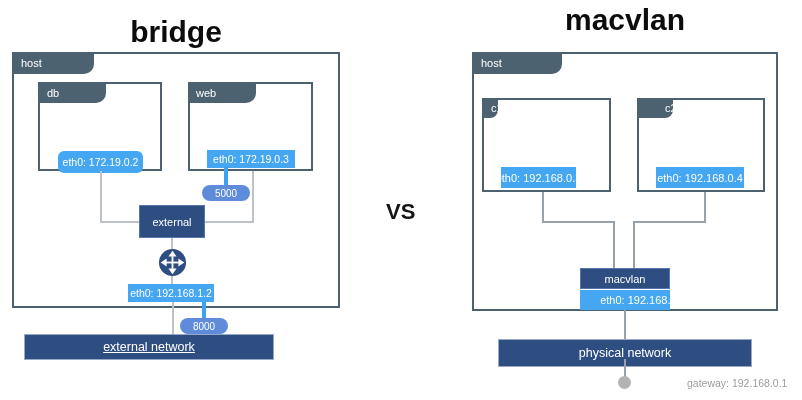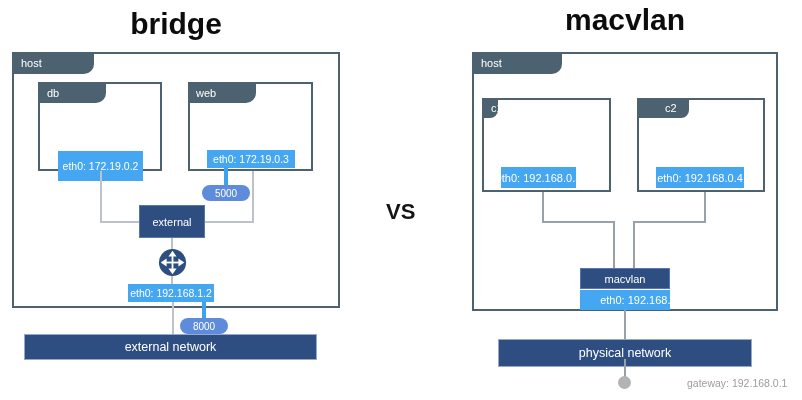--- a/index.html
+++ b/index.html
@@ -41,34 +41,34 @@
   .lineR{background:#98a1a8;}
   .blue-stub{background:#3fa2ef;}
   .gateway-dot{background:#b3b3b3;border-radius:50%;}
   .gateway-text{color:#9d9d9d;font-size:10.5px;display:flex;align-items:center;margin-left:47px;}
 </style>
 </head>
 <body>
 
 <div class="canvas">
 
-  <div class="abs big-title" style="left:12px;top:4px;width:328px;">bridge</div>
+  <div class="abs big-title" style="left:12px;top:12px;width:328px;">bridge</div>
   <div class="abs vs-label" style="left:386px;top:199px;">VS</div>
   <div class="abs big-title" style="left:472px;top:0px;width:306px;">macvlan</div>
 
   <div class="abs host-box" style="left:12px;top:52px;width:328px;height:256px;"></div>
   <div class="abs tab" style="left:12px;top:52px;width:82px;height:22px;">
     <span>host</span>
   </div>
 
   <div class="abs cont-box" style="left:38px;top:82px;width:124px;height:89px;"></div>
   <div class="abs tab" style="left:38px;top:82px;width:68px;height:21px;">
     <span>db</span>
   </div>
-  <div class="abs eth-label" style="left:58px;top:151px;width:85px;height:30px;">eth0: 172.19.0.2</div>
+  <div class="abs eth-label" style="left:58px;top:151px;width:85px;height:22px;border-radius:6px;">eth0: 172.19.0.2</div>
 
   <div class="abs cont-box" style="left:188px;top:82px;width:125px;height:89px;"></div>
   <div class="abs tab" style="left:188px;top:82px;width:68px;height:21px;padding-left:8px;">
     <span>web</span>
   </div>
   <div class="abs eth-label" style="left:207px;top:150px;width:88px;height:18px;">eth0: 172.19.0.3</div>
 
   <div class="abs lineL" style="left:100px;top:171px;width:2px;height:52px;"></div>
   <div class="abs lineL" style="left:100px;top:221px;width:39px;height:2px;"></div>
   <div class="abs lineL" style="left:252px;top:171px;width:2px;height:52px;"></div>
@@ -89,35 +89,35 @@
     <polygon points="3,16 9.5,11.5 9.5,20.5" fill="#ffffff"></polygon>
     <polygon points="29,16 22.5,11.5 22.5,20.5" fill="#ffffff"></polygon>
   </svg>
 
   <div class="abs eth-label" style="left:128px;top:284px;width:86px;height:18px;">eth0: 192.168.1.2</div>
 
   <div class="abs lineL" style="left:172px;top:302px;width:2px;height:32px;"></div>
   <div class="abs blue-stub" style="left:202px;top:302px;width:4px;height:18px;"></div>
   <div class="abs pill" style="left:180px;top:318px;width:48px;height:16px;">8000</div>
 
-  <div class="abs navy-bar" style="left:24px;top:334px;width:293px;height:26px;">external network</div>
+  <div class="abs navy-bar" style="left:24px;top:334px;width:250px;height:26px;text-decoration:underline;">external network</div>
 
   <div class="abs host-box" style="left:472px;top:52px;width:306px;height:259px;"></div>
   <div class="abs tab" style="left:472px;top:52px;width:90px;height:22px;">
     <span>host</span>
   </div>
 
   <div class="abs cont-box" style="left:482px;top:98px;width:129px;height:94px;"></div>
   <div class="abs tab" style="left:482px;top:98px;width:16px;height:20px;border-radius:1px 1px 8px 1px;">
     <span>c1</span>
   </div>
   <div class="abs eth-label" style="left:501px;top:167px;width:75px;height:21px;font-size:11px;">eth0: 192.168.0.3</div>
 
   <div class="abs cont-box" style="left:637px;top:98px;width:128px;height:94px;"></div>
-  <div class="abs tab" style="left:637px;top:98px;width:52px;height:20px;border-radius:1px 1px 8px 1px;padding-left:28px;">
+  <div class="abs tab" style="left:637px;top:98px;width:36px;height:20px;border-radius:1px 1px 8px 1px;padding-left:28px;">
     <span>c2</span>
   </div>
   <div class="abs eth-label" style="left:656px;top:167px;width:88px;height:21px;font-size:11px;">eth0: 192.168.0.4</div>
 
   <div class="abs lineR" style="left:542px;top:192px;width:2px;height:31px;"></div>
   <div class="abs lineR" style="left:542px;top:221px;width:73px;height:2px;"></div>
   <div class="abs lineR" style="left:613px;top:221px;width:2px;height:47px;"></div>
   <div class="abs lineR" style="left:704px;top:192px;width:2px;height:31px;"></div>
   <div class="abs lineR" style="left:633px;top:221px;width:73px;height:2px;"></div>
   <div class="abs lineR" style="left:633px;top:221px;width:2px;height:47px;"></div>

